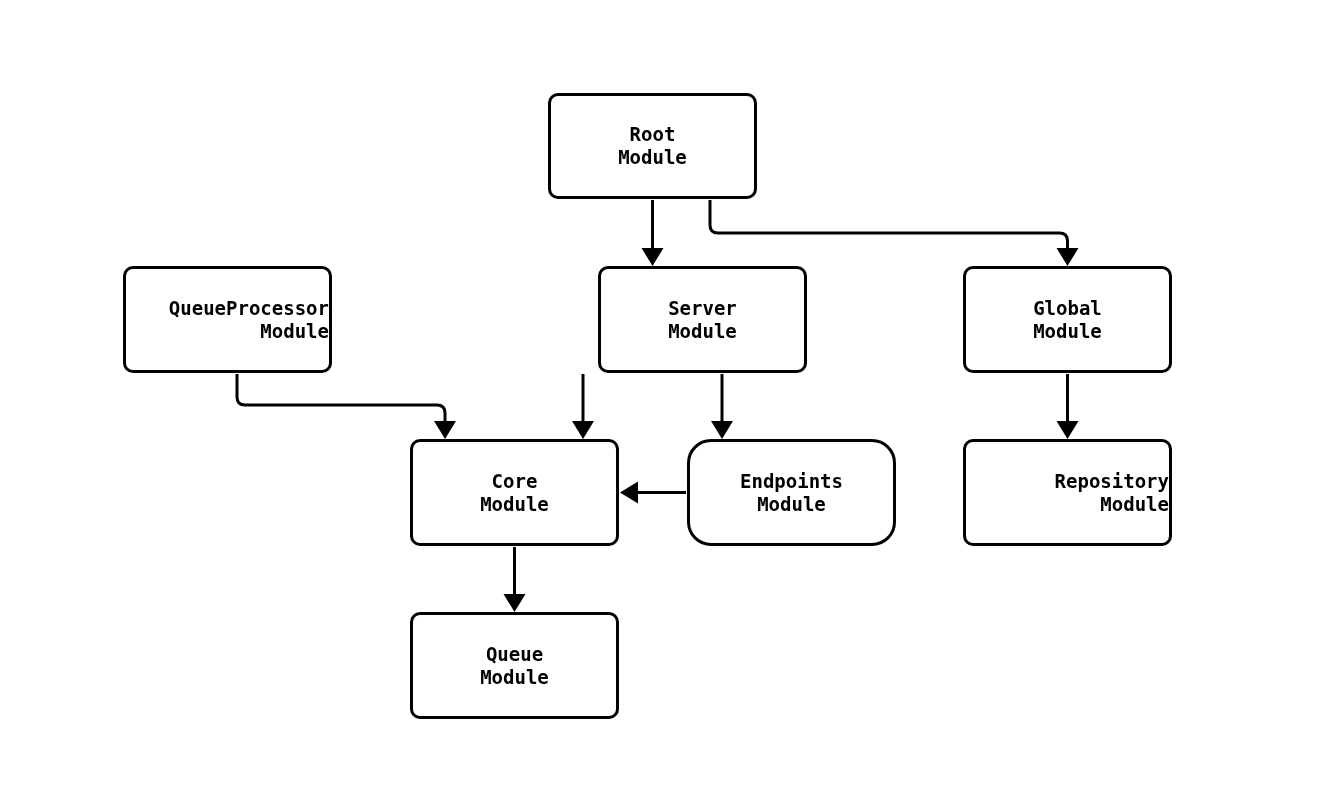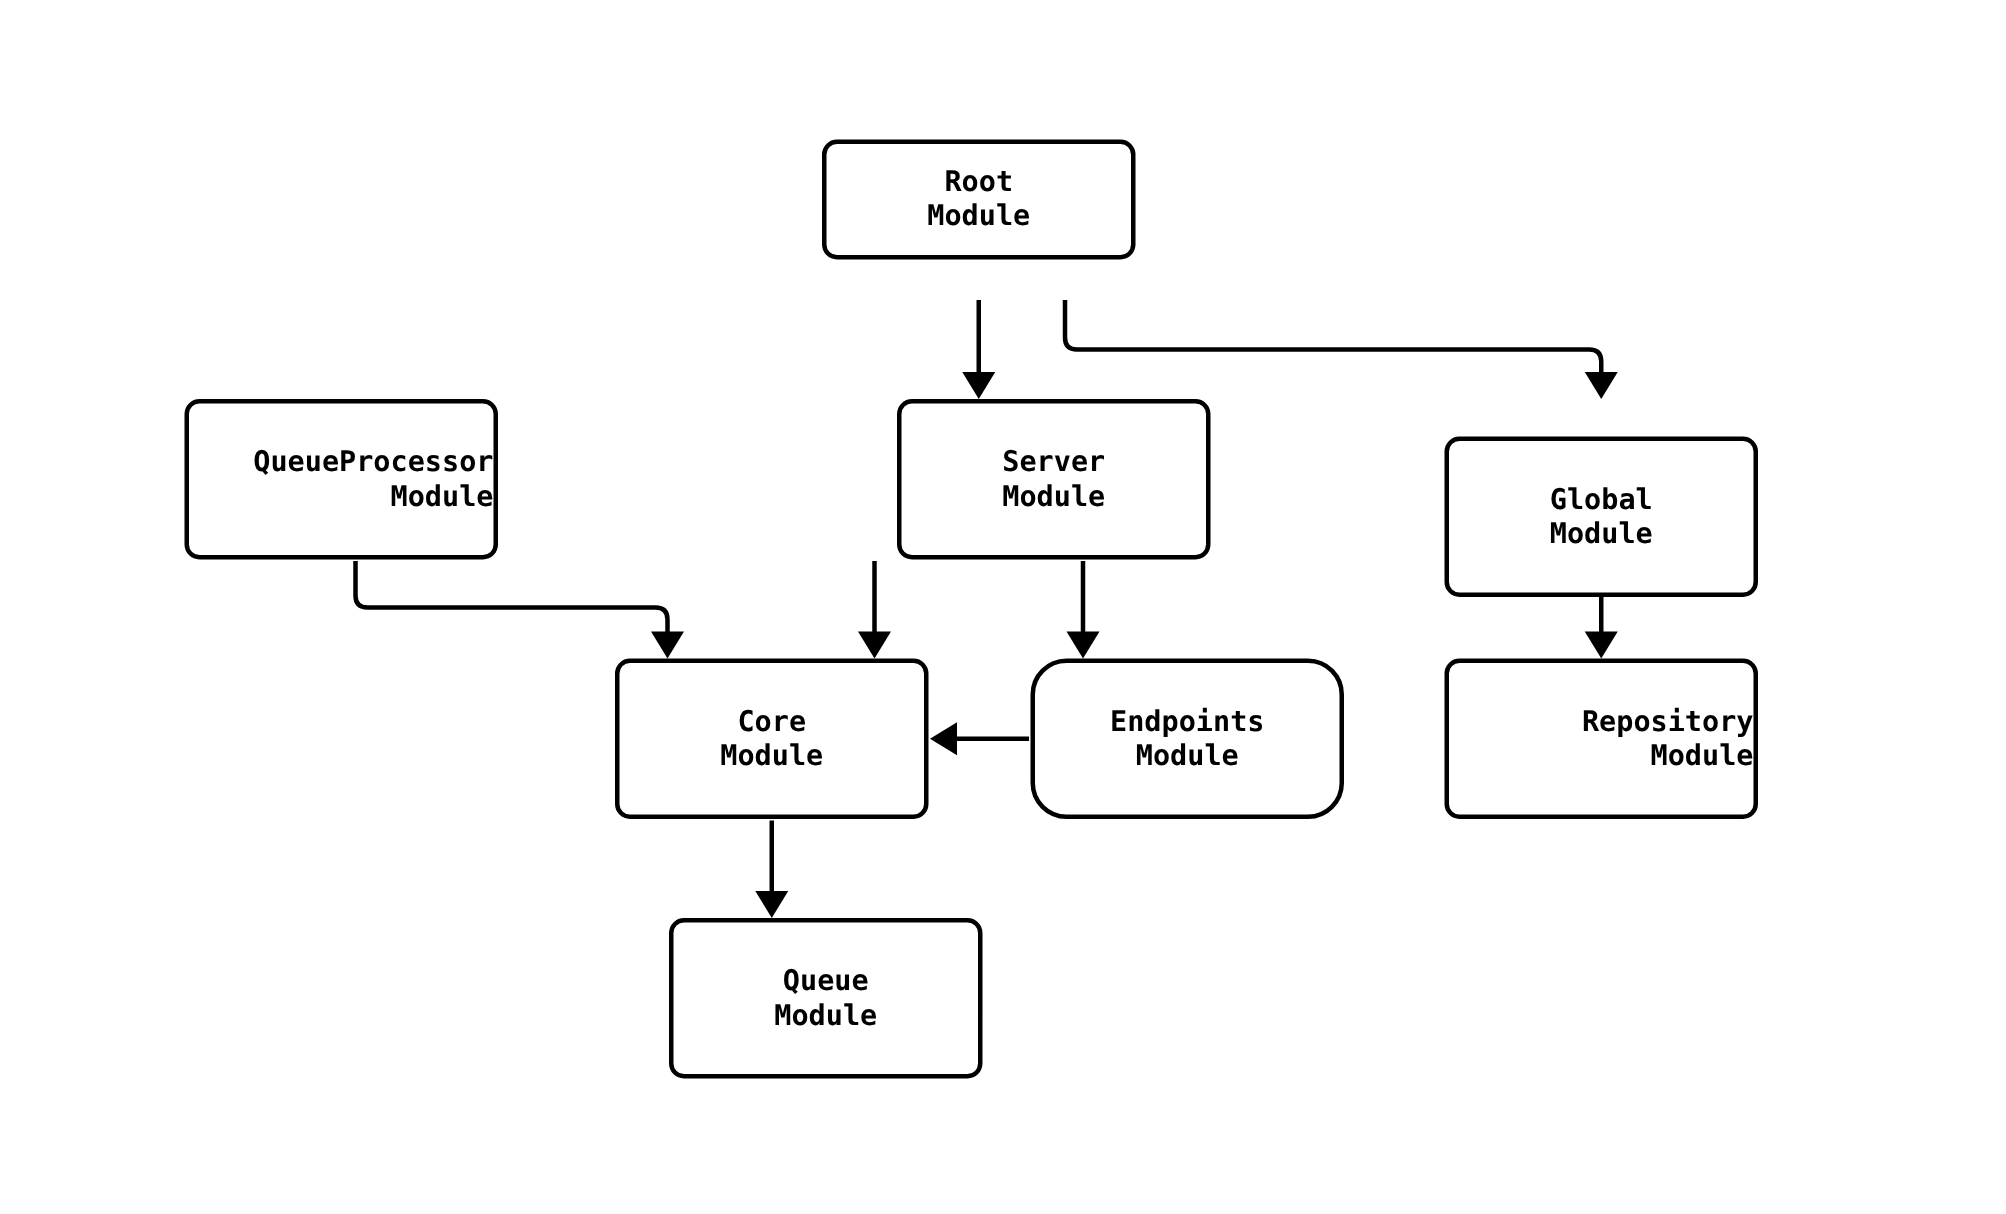--- a/index.html
+++ b/index.html
@@ -42,28 +42,28 @@
     display: flex;
     flex-direction: column;
     align-items: center;
     justify-content: center;
     font-size: 19px;
     font-weight: bold;
     line-height: 23px;
     color: #000000;
     text-align: center;
   }
-  #node-root          { left: 548px; top:  93px; height: 80px; }
+  #node-root          { left: 548px; top:  93px; height: 106px; }
   #node-queueprocessor{ left: 123px; top: 266px; align-items: flex-end; }
   #node-server        { left: 566px; top: 266px; margin-left: 32px; }
-  #node-global        { left: 963px; top: 266px; margin-top: 25px; }
+  #node-global        { left: 963px; top: 266px; }
   #node-core          { left: 410px; top: 439px; }
   #node-endpoints     { left: 687px; top: 439px; border-radius: 24px; }
   #node-repository    { left: 963px; top: 439px; align-items: flex-end; }
-  #node-queue         { left: 410px; top: 612px; margin-left: 36px; }
+  #node-queue         { left: 410px; top: 612px; }
 </style>
 </head>
 <body>
 
 <div id="stage">
 
   <svg id="edge-layer" viewBox="0 0 1337 809" xmlns="http://www.w3.org/2000/svg">
 
     <g>
       <path class="edge-line" d="M 652.5 200 L 652.5 249"></path>

